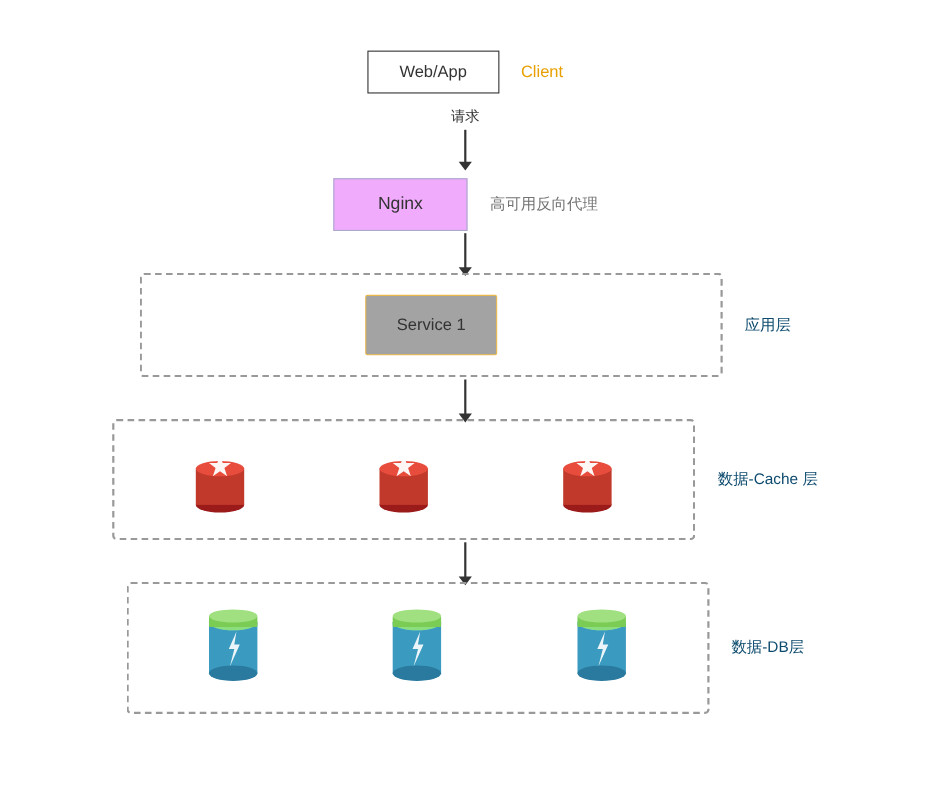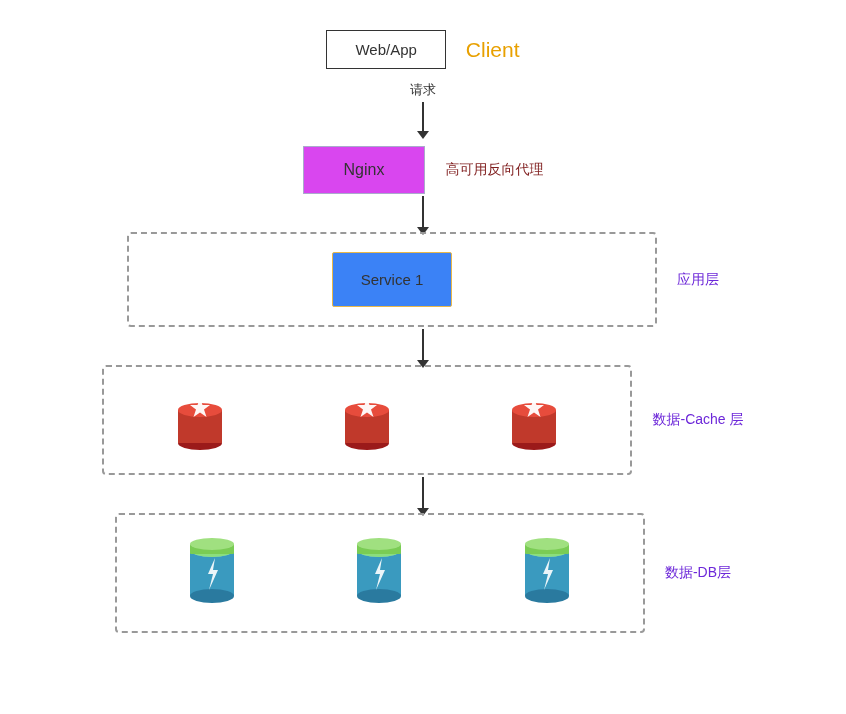--- a/index.html
+++ b/index.html
@@ -11,61 +11,61 @@
       overflow: hidden;
       position: relative;
     }
     .diagram {
       width: 846px;
       height: 714px;
       position: relative;
       display: flex;
       flex-direction: column;
       align-items: center;
-      padding-top: 30px;
+      padding-top: 46px;
     }
 
     
     .top-row {
       display: flex;
       align-items: center;
       gap: 20px;
       margin-bottom: 8px;
     }
     .webapp-box {
       border: 1.5px solid #333;
       padding: 10px 28px;
       font-size: 15px;
       color: #333;
       background: #fff;
     }
     .client-label {
-      font-size: 21px;
+      font-size: 15px;
       color: #e8a000;
     }
 
     
     .nginx-row {
       display: flex;
       align-items: center;
       gap: 20px;
       margin: 18px 0 0 0;
     }
     .nginx-box {
       border: 1.5px solid #aac;
-      background: #d946ef;
+      background: #f0abfc;
       padding: 14px 40px;
       font-size: 16px;
       color: #333;
       min-width: 120px;
       text-align: center;
     }
     .nginx-label {
       font-size: 14px;
-      color: #7f1d1d;
+      color: #737373;
     }
 
     
     .layer-wrapper {
       display: flex;
       align-items: center;
       gap: 0;
       margin-top: 0;
       position: relative;
     }
@@ -73,29 +73,29 @@
       border: 2px dashed #999;
       border-radius: 4px;
       padding: 18px 20px;
       display: flex;
       align-items: center;
       justify-content: center;
       gap: 16px;
     }
     .layer-label {
       font-size: 14px;
-      color: #6d28d9;
+      color: #0c4a6e;
       margin-left: 20px;
       white-space: nowrap;
     }
 
     
     .service-box {
       border: 1.5px solid #e8b84b;
-      background: #3b82f6;
+      background: #a3a3a3;
       padding: 18px 28px;
       font-size: 15px;
       color: #333;
       min-width: 110px;
       text-align: center;
       border-radius: 2px;
     }
 
     
     .redis-icon {

